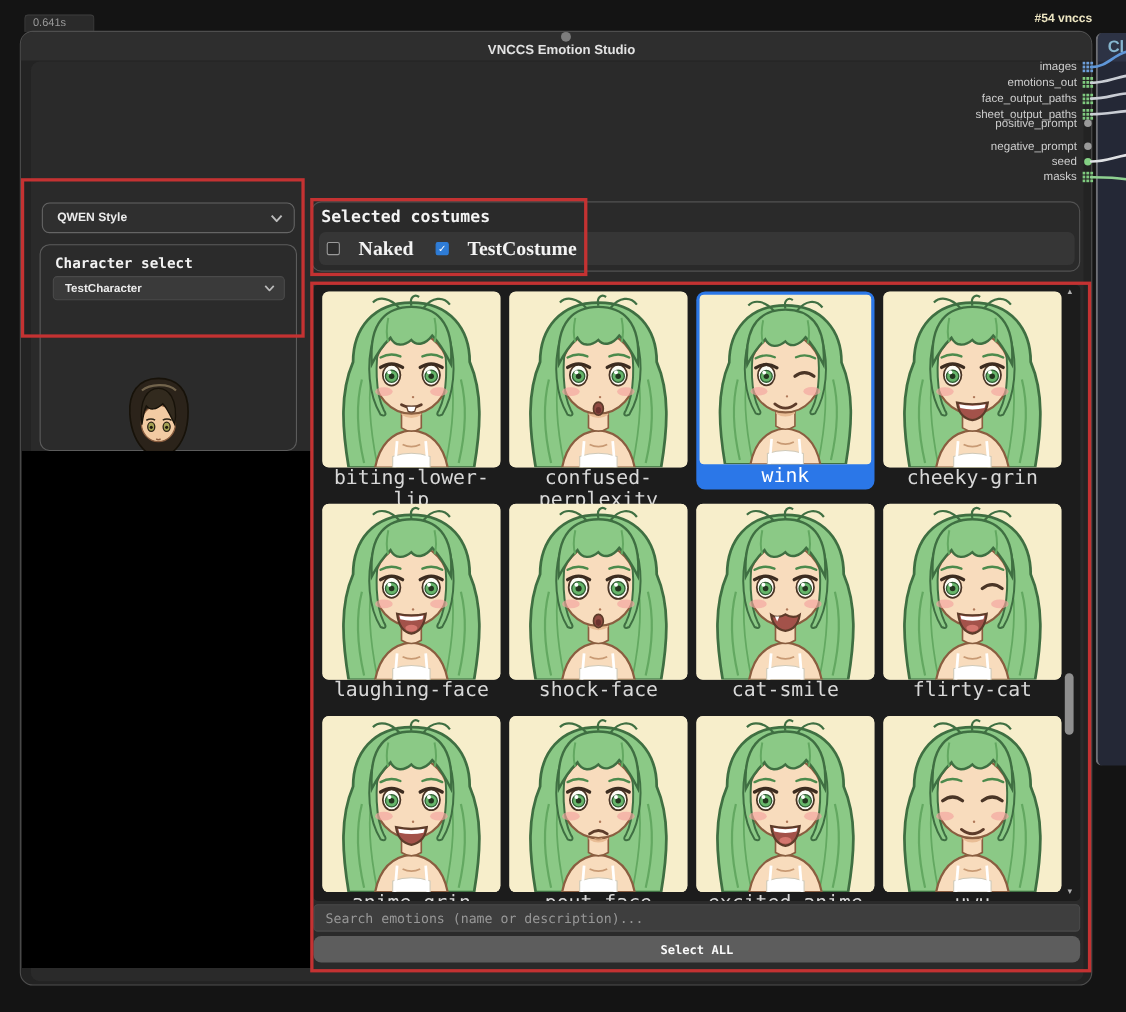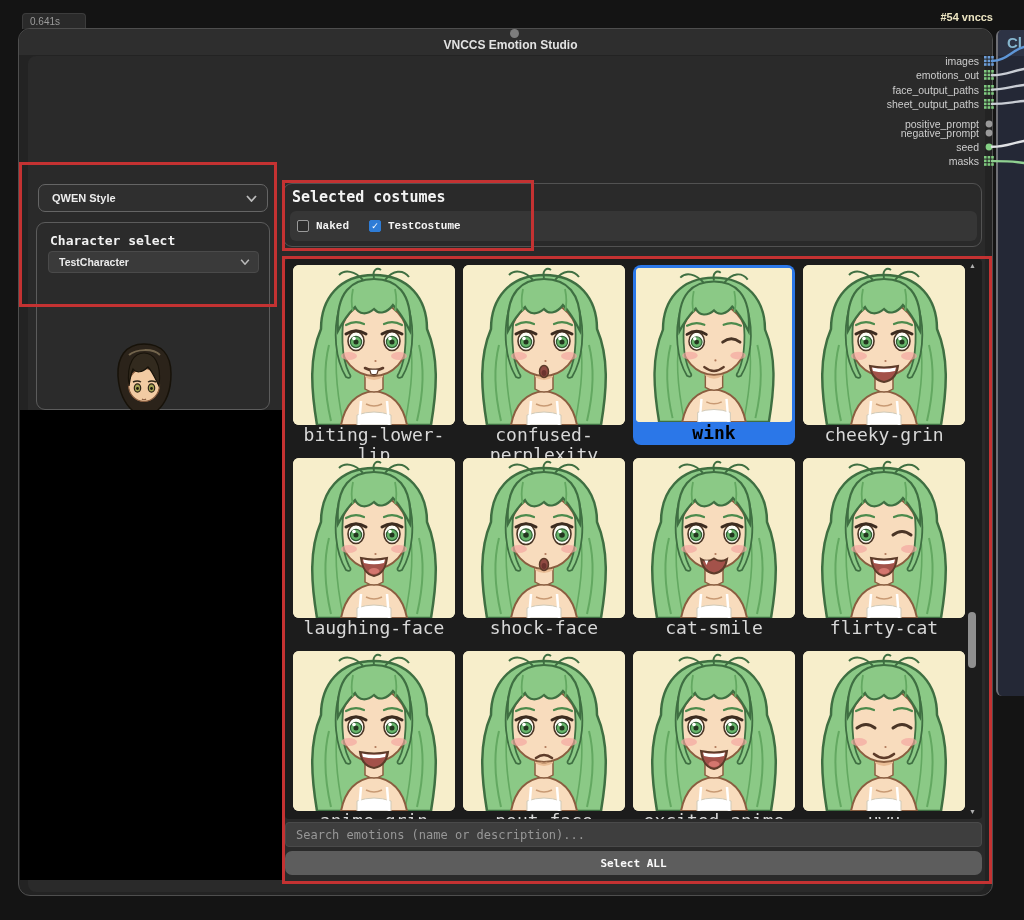--- a/index.html
+++ b/index.html
@@ -55,35 +55,35 @@
   .costumes { left:283px; top:183px; width:699px; height:64px; background:#2a2a2a;
     border:1px solid #525252; border-radius:9px; }
   .costumes-title { position:absolute; left:8px; top:4px; font-family:"DejaVu Sans Mono", monospace;
     font-size:15px; font-weight:bold; color:#f3f3f3; }
   .costume-row { position:absolute; left:6px; top:27px; width:687px; height:30px;
     background:#363636; border-radius:6px; display:flex; align-items:center; gap:20px; padding-left:7px; }
   .costume { display:flex; align-items:center; cursor:pointer; }
   .cbox { width:12px; height:12px; border-radius:2px; background:#2c2c2c; border:1.5px solid #9a9a9a;
     display:flex; align-items:center; justify-content:center; font-size:9px; color:#fff; }
   .cbox.checked { background:#2e7cd6; border-color:#2e7cd6; }
-  .costume-label { margin-left:7px; font-family:Liberation Mono, monospace;
-    font-size:11px; font-weight:bold; color:#f3f3f3; }
+  .costume-label { margin-left:17px; font-family:Liberation Serif, serif;
+    font-size:18px; font-weight:bold; color:#f3f3f3; }
 
   
   .grid-wrap { left:285px; top:259px; width:697px; height:560px; background:#1c1c1c;
     border-radius:4px; overflow:hidden; }
   .grid { position:absolute; left:8px; top:6px; display:grid;
     grid-template-columns:repeat(4,162px); column-gap:8px; grid-auto-rows:180px; row-gap:13px; }
   .tile { width:162px; height:180px; border-radius:8px; cursor:pointer; }
   .face { height:160px; background:#f7eecb; border-radius:6px; overflow:hidden; }
   .tile-label { height:20px; text-align:center; font-family:"DejaVu Sans Mono", monospace;
     font-size:18px; color:#d8d8d8; line-height:20px; }
   .tile.selected { background:#2b77e8; }
   .tile.selected .face { margin:3px 3px 0; height:154px; border-radius:4px; }
-  .tile.selected .tile-label { color:#000000; font-weight:bold; height:23px; line-height:22px; }
+  .tile.selected .tile-label { color:#ffffff; font-weight:normal; height:23px; line-height:22px; }
 
   
   .scrollbar { left:966px; top:260px; width:13px; height:558px; z-index:2; }
   .scroll-arrow { position:absolute; width:100%; text-align:center; color:#b0b0b0;
     font-size:7px; line-height:8px; }
   .scroll-arrow.up { top:2px; } .scroll-arrow.down { bottom:2px; }
   .scroll-thumb { position:absolute; left:2px; top:352px; width:8px; height:56px;
     background:#8f8f8f; border-radius:4px; cursor:grab; }
 
   
@@ -181,21 +181,21 @@
             <rect x="7.2" y="0" width="2.6" height="2.6" fill="#7fca7f"></rect>
             <rect x="0" y="3.6" width="2.6" height="2.6" fill="#7fca7f"></rect>
             <rect x="3.6" y="3.6" width="2.6" height="2.6" fill="#7fca7f"></rect>
             <rect x="7.2" y="3.6" width="2.6" height="2.6" fill="#7fca7f"></rect>
             <rect x="0" y="7.2" width="2.6" height="2.6" fill="#7fca7f"></rect>
             <rect x="3.6" y="7.2" width="2.6" height="2.6" fill="#7fca7f"></rect>
             <rect x="7.2" y="7.2" width="2.6" height="2.6" fill="#7fca7f"></rect>
           </svg>
         </span>
       </div>
-      <div class="port-row" style="top: 63px;">
+      <div class="port-row" style="top: 51px;">
         <span class="port-label">positive_prompt</span>
     <span class="port-icon">
           <svg width="10" height="10" viewBox="0 0 10 10">
             <circle cx="5" cy="5" r="3.4" fill="#9a9a9a"></circle>
           </svg>
         </span>
       </div>
       <div class="port-row" style="top: 71.5px;">
         <span class="port-label">negative_prompt</span>
     <span class="port-icon">

